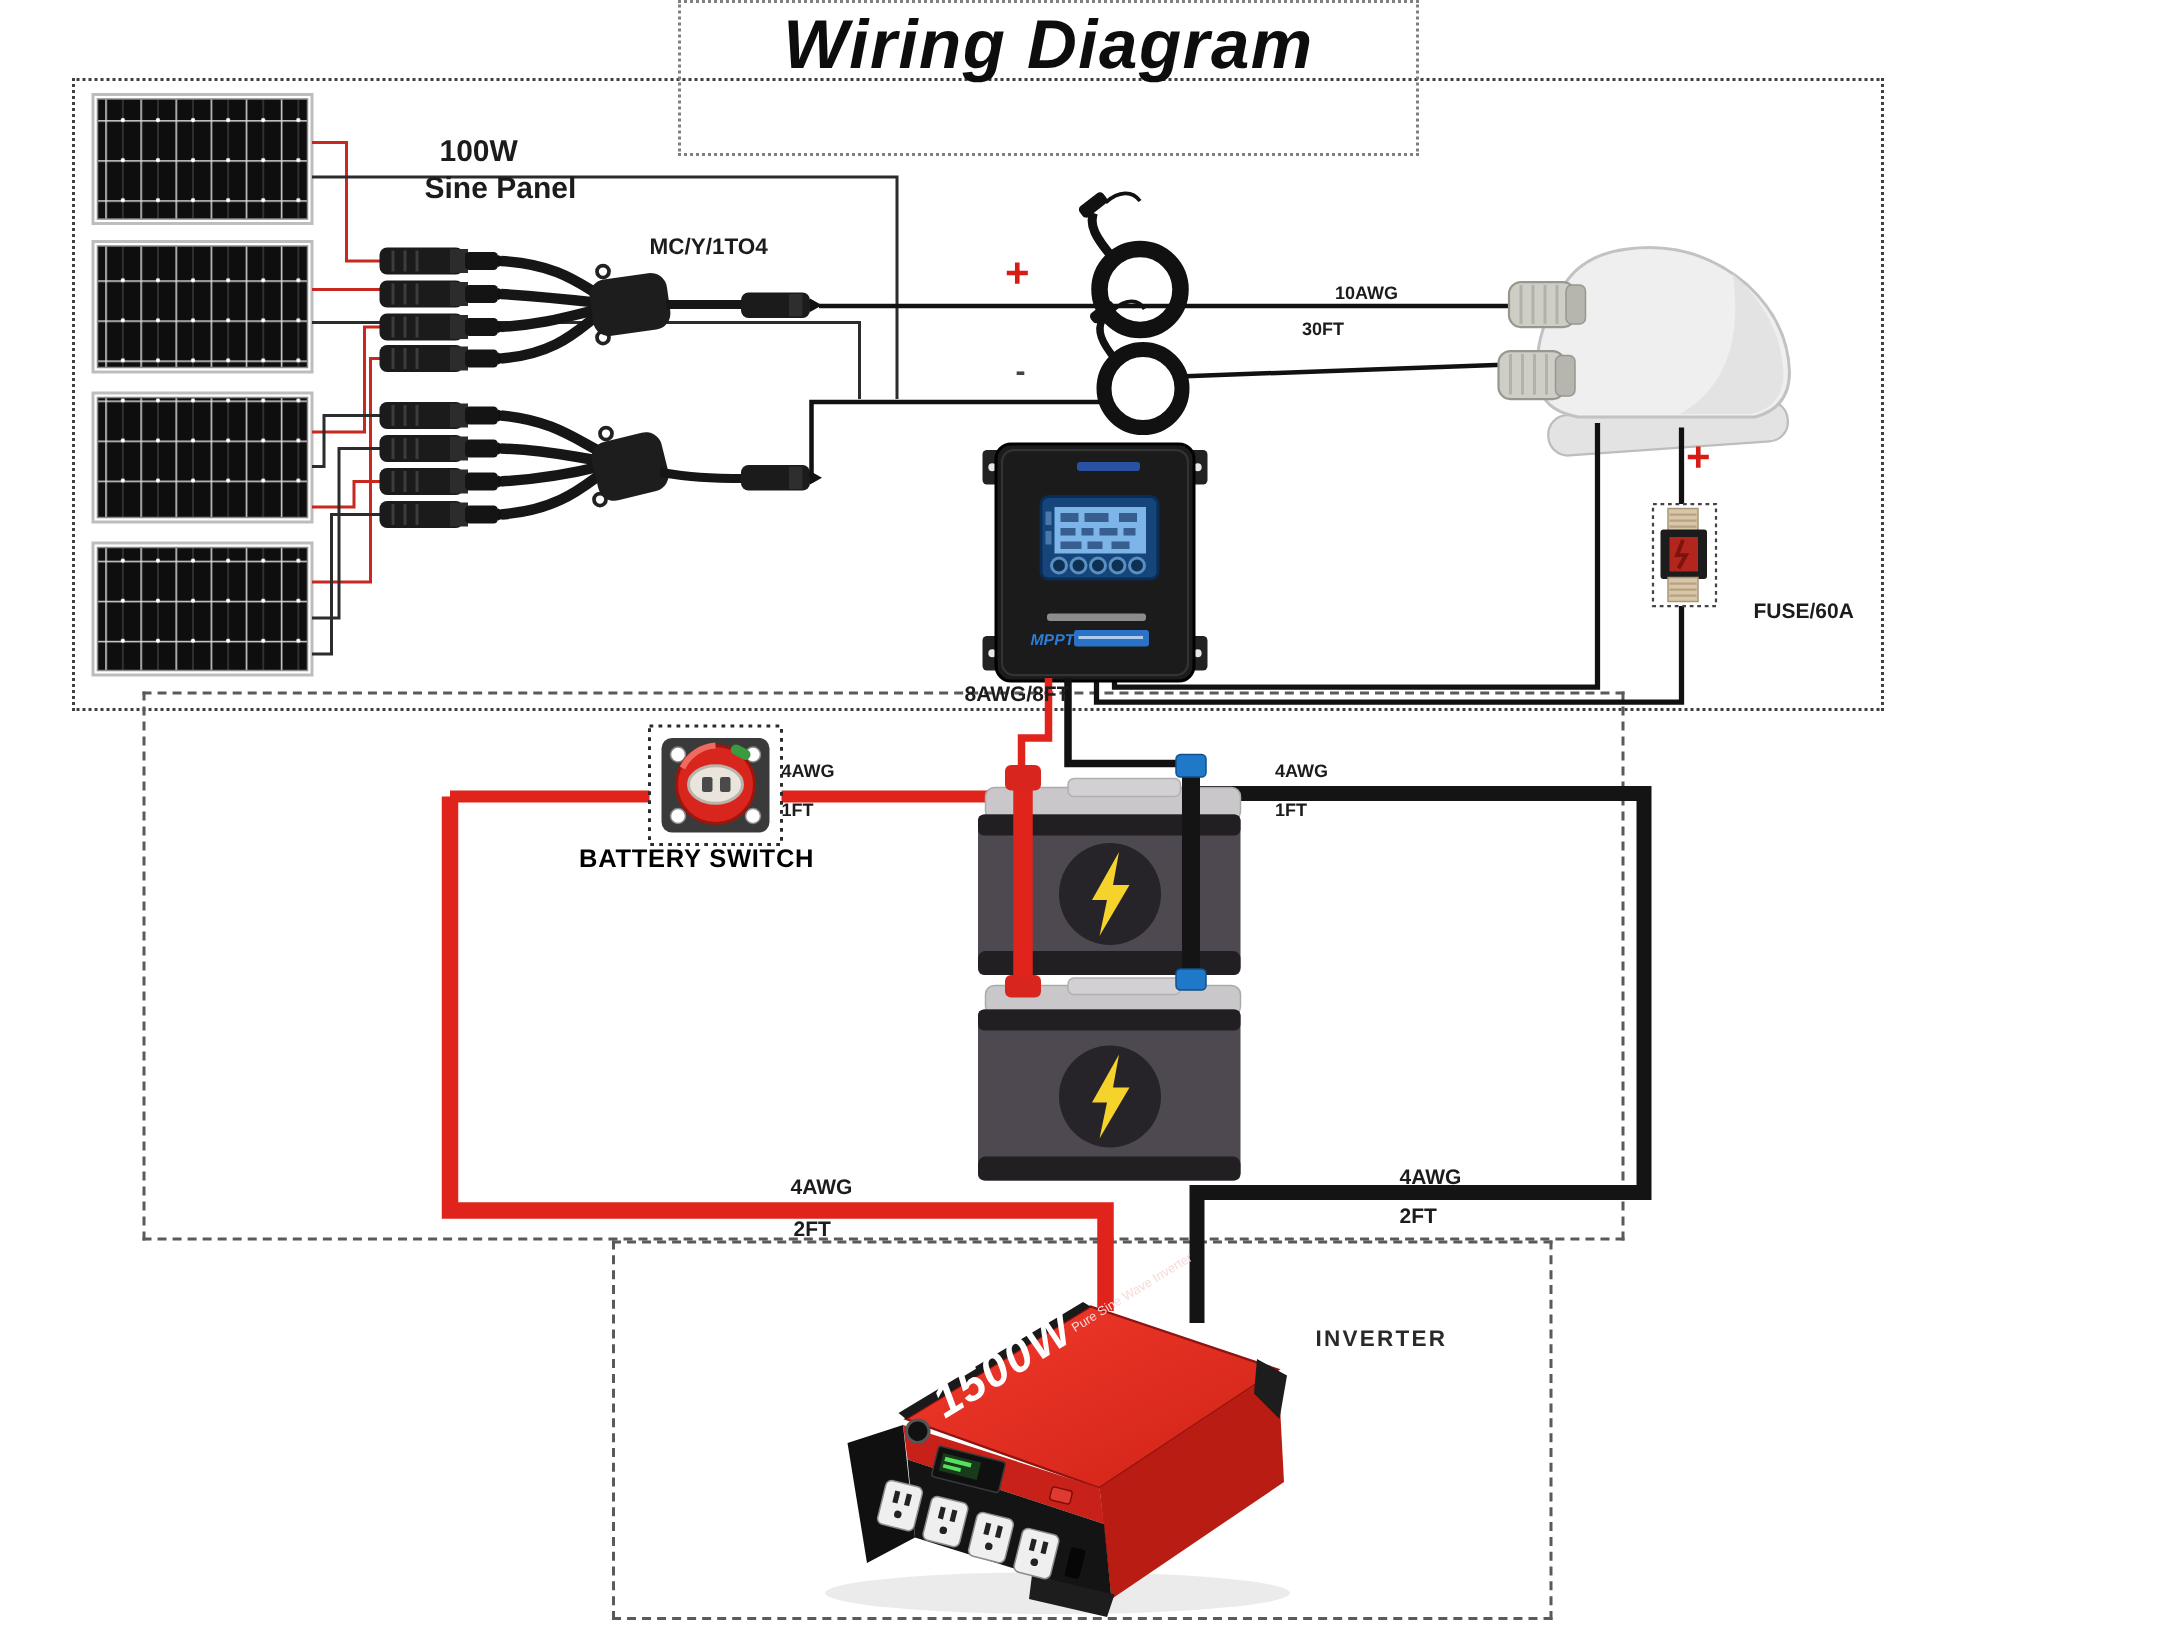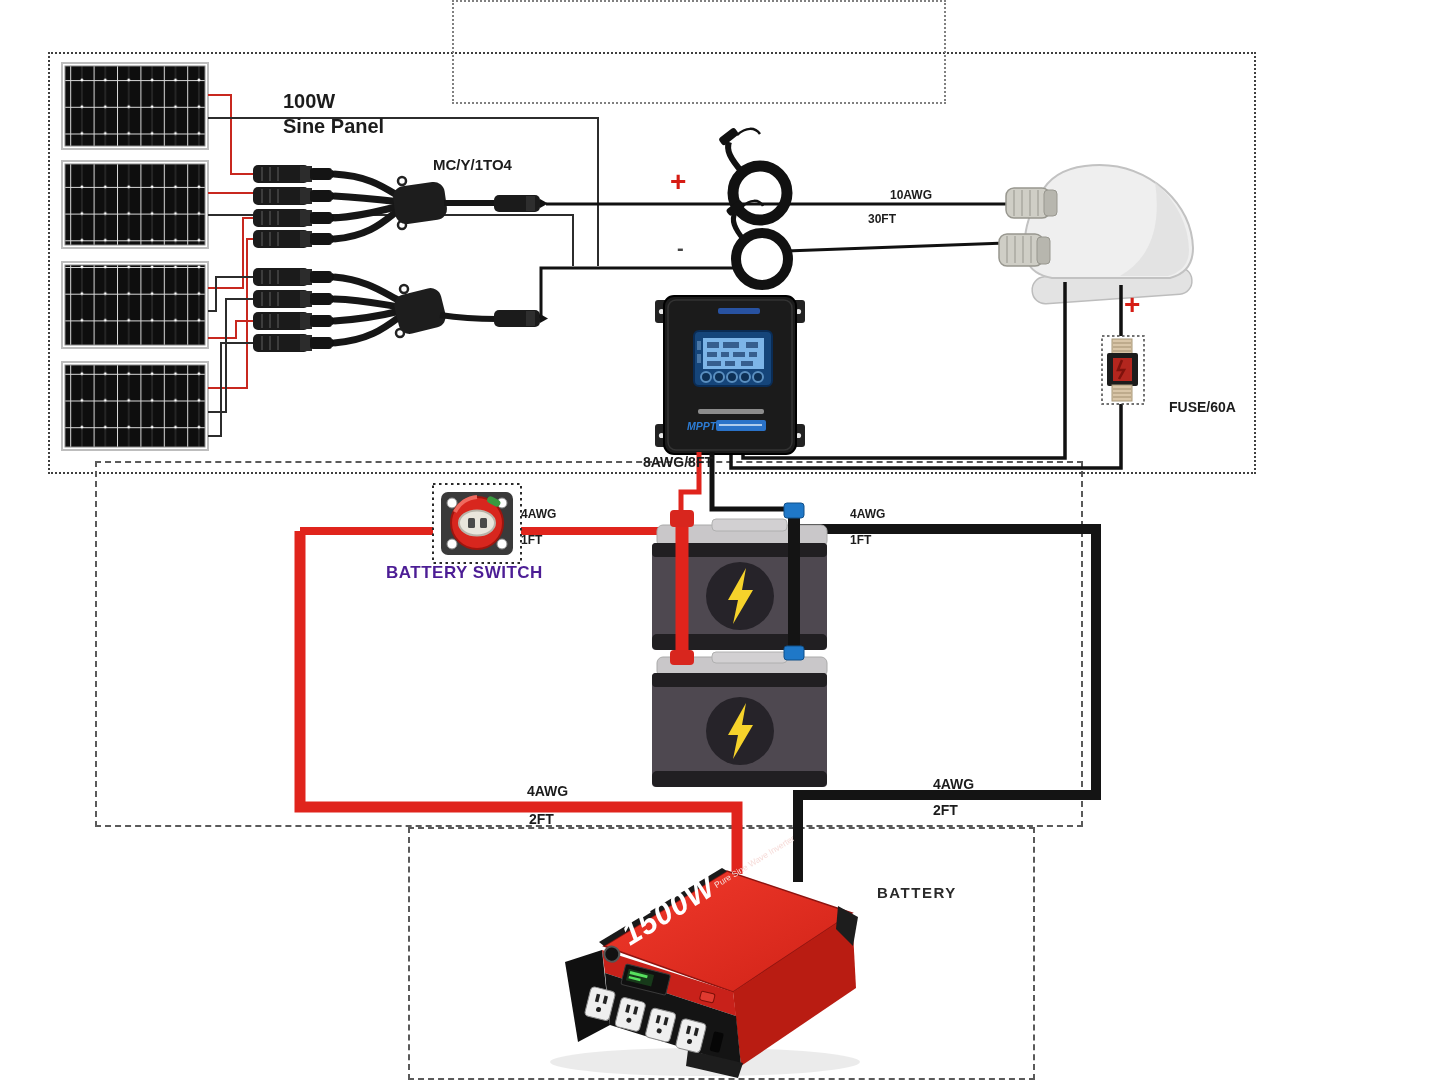--- a/index.html
+++ b/index.html
@@ -13,21 +13,21 @@
   svg.diagram{position:absolute;left:0;top:0;width:1445px;height:1084px;}
   .lbl{position:absolute;white-space:nowrap;font-weight:bold;color:#1c1c1c;line-height:1;}
   .title{position:absolute;left:452px;top:2px;width:494px;text-align:center;
          font-size:46px;font-weight:bold;font-style:italic;letter-spacing:1px;color:#0d0d0d;}
   .lbl-20{font-size:20px;}
   .lbl-15{font-size:15px;}
   .lbl-14{font-size:14px;padding-left:20px;}
   .lbl-13{font-size:12px;}
   .plus{color:#d61c14;font-size:28px;}
   .minus{color:#444;font-size:20px;}
-  .battsw{font-size:17px;letter-spacing:.5px;color:#4c1d95;}
+  .battsw{font-size:17px;letter-spacing:.5px;color:#000000;}
   .invlbl{font-size:15px;letter-spacing:1.5px;color:#2a2a2a;}
 </style>
 </head>
 <body>
 
 <div class="stage">
 
   <div class="box solar-box"></div>
   <div class="box battery-box"></div>
   <div class="box inverter-box"></div>
@@ -360,22 +360,23 @@
         </g>
         <rect x="722" y="1012" width="10" height="20" rx="2" fill="#060606"></rect>
       </g>
       <g transform="translate(630,946) rotate(-31.5)">
         <text x="0" y="0" font-size="31" font-weight="bold" font-style="italic" fill="#ffffff" letter-spacing="1">1500W</text>
         <text x="104" y="-4" font-size="8.5" fill="#f6dbd8">Pure Sine Wave Inverter</text>
       </g>
     </g>
   </svg>
 
-
-  <div class="lbl lbl-20" style="left:283px;top:91px">100W</div>
+  <div class="title">Wiring Diagram</div>
+
+  <div class="lbl lbl-20" style="left:293px;top:91px">100W</div>
   <div class="lbl lbl-20" style="left:283px;top:116px">Sine Panel</div>
   <div class="lbl lbl-15" style="left:433px;top:157px">MC/Y/1TO4</div>
 
   <div class="lbl plus" style="left:670px;top:168px">+</div>
   <div class="lbl minus" style="left:677px;top:238px">-</div>
 
   <div class="lbl lbl-13" style="left:890px;top:189px">10AWG</div>
   <div class="lbl lbl-13" style="left:868px;top:213px">30FT</div>
 
   <div class="lbl plus" style="left:1124px;top:291px">+</div>
@@ -388,14 +389,14 @@
   <div class="lbl battsw" style="left:386px;top:564px">BATTERY SWITCH</div>
 
   <div class="lbl lbl-13" style="left:850px;top:508px">4AWG</div>
   <div class="lbl lbl-13" style="left:850px;top:534px">1FT</div>
 
   <div class="lbl lbl-14" style="left:507px;top:784px">4AWG</div>
   <div class="lbl lbl-14" style="left:509px;top:812px">2FT</div>
   <div class="lbl lbl-14" style="left:913px;top:777px">4AWG</div>
   <div class="lbl lbl-14" style="left:913px;top:803px">2FT</div>
 
-  <div class="lbl invlbl" style="left:877px;top:885px">BATTERY</div>
+  <div class="lbl invlbl" style="left:877px;top:885px">INVERTER</div>
 </div>
 
 </body></html>

